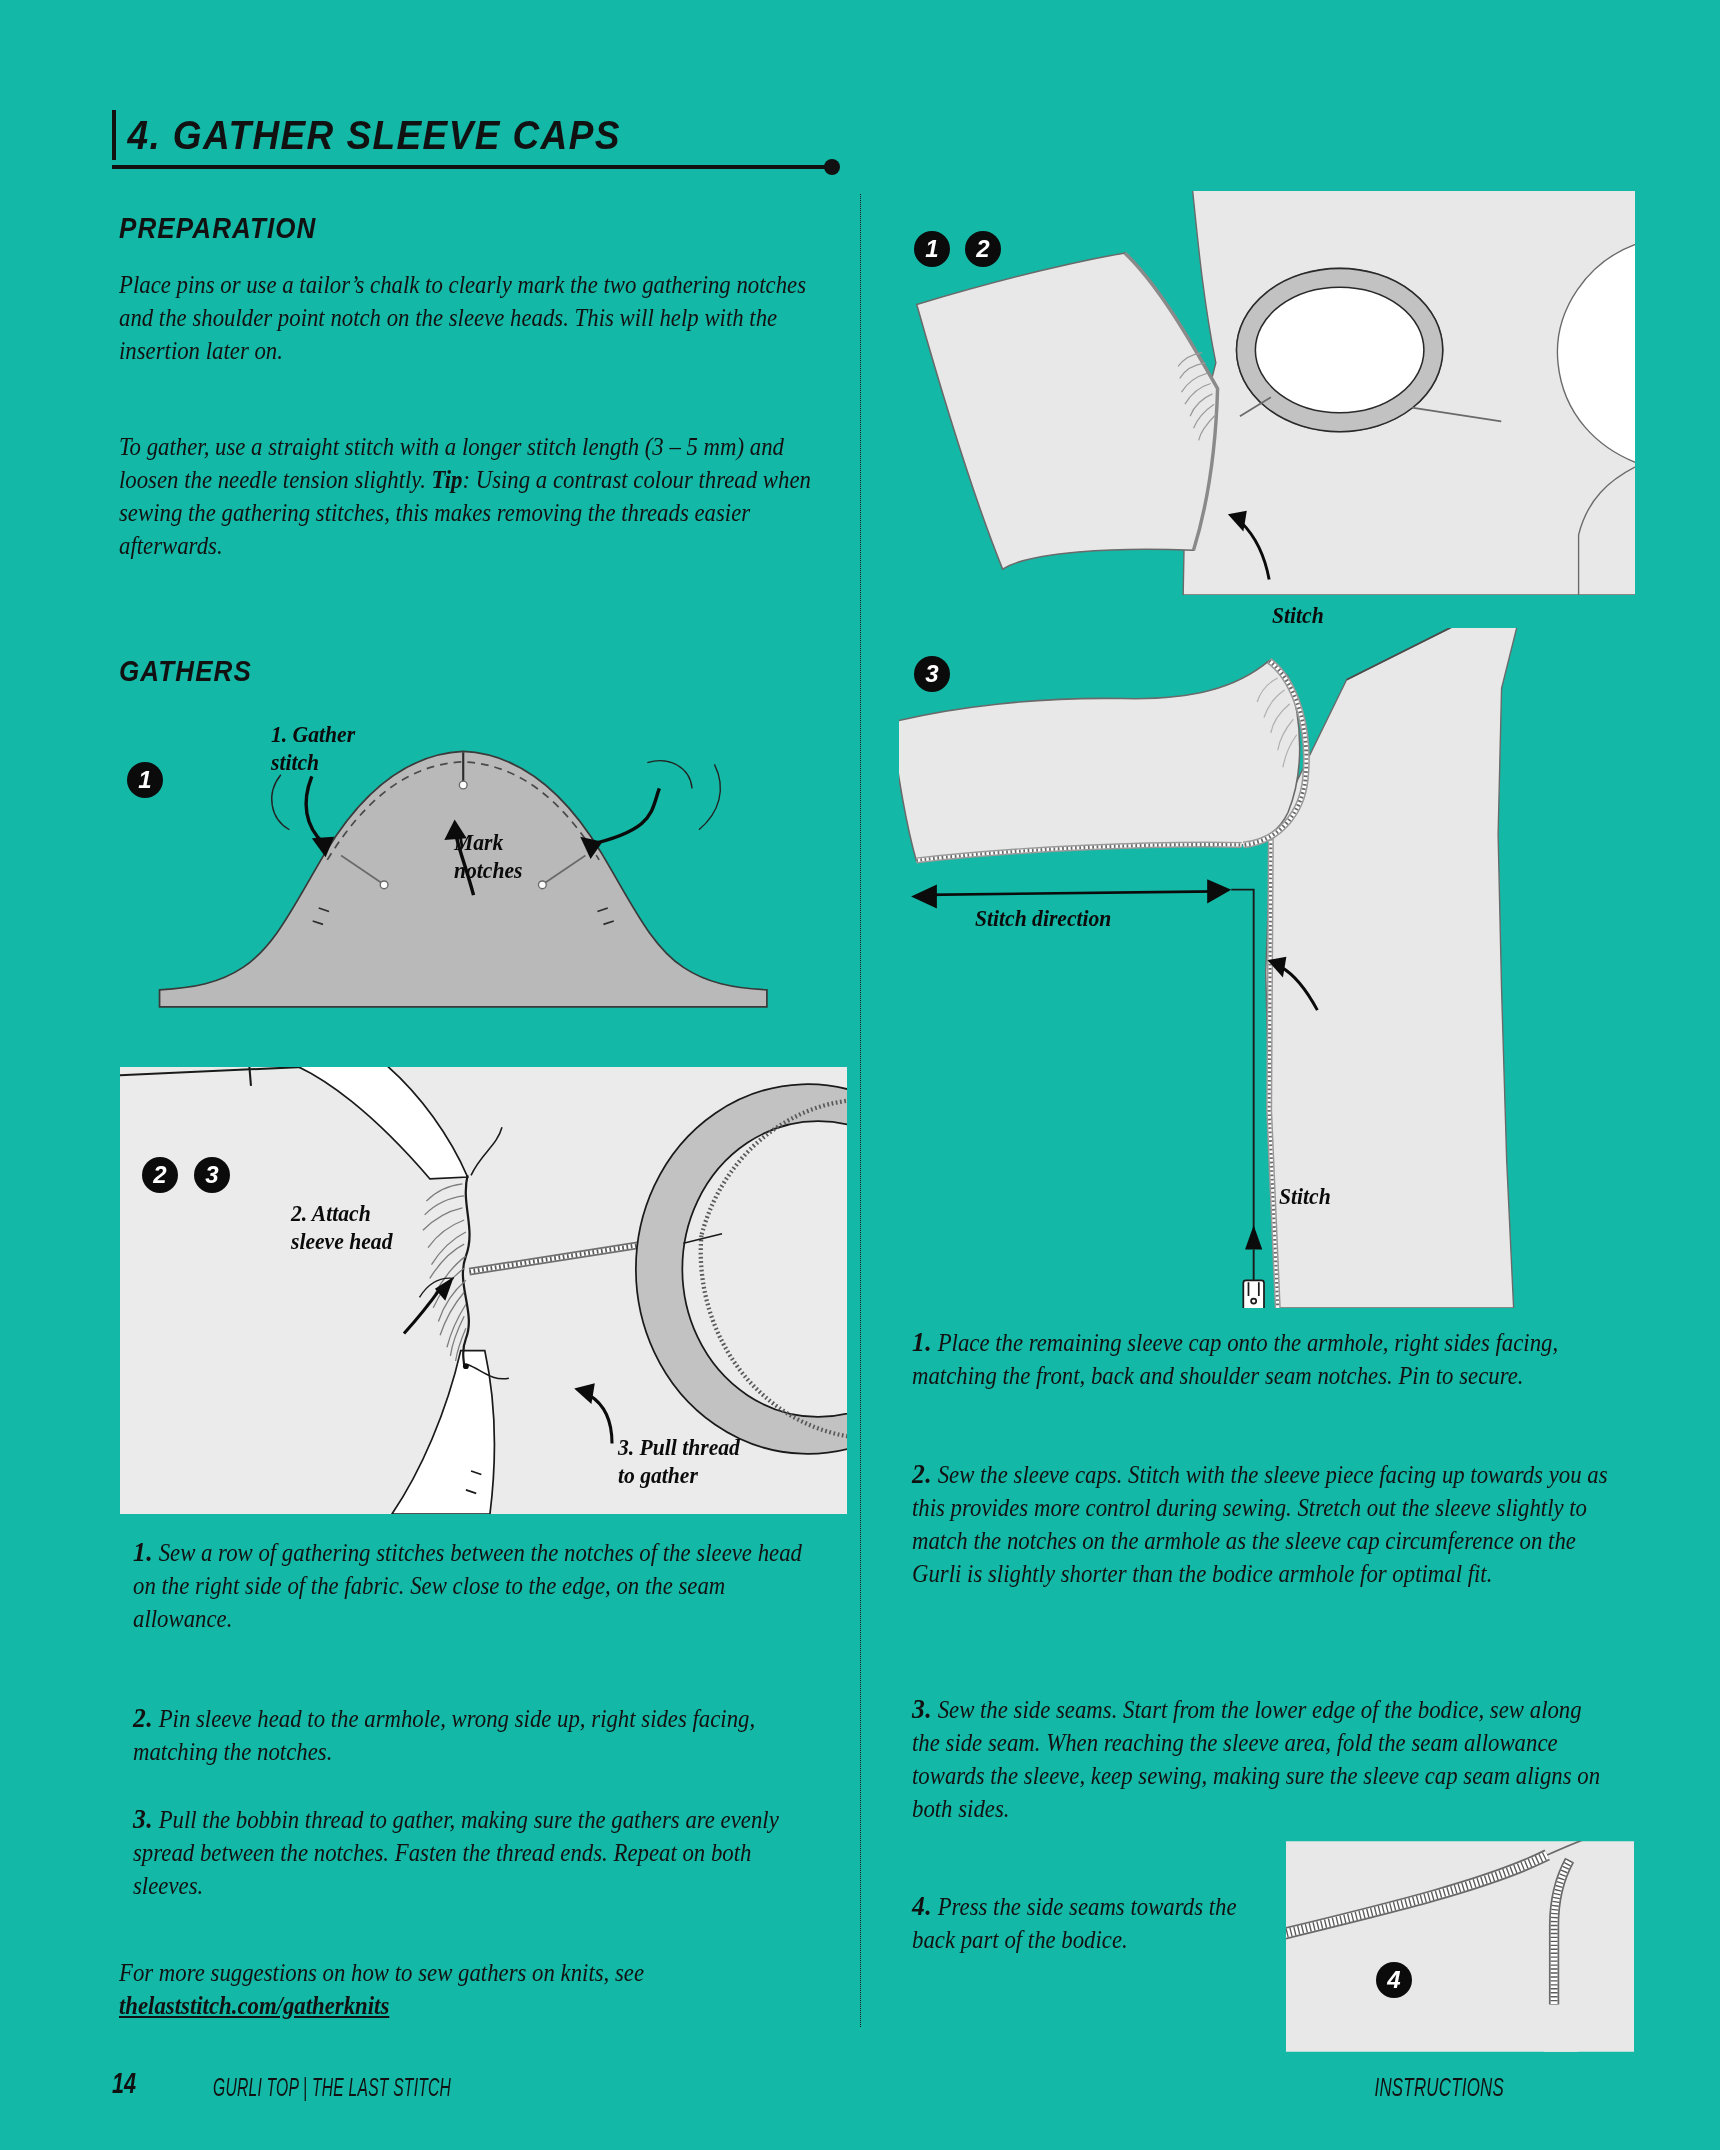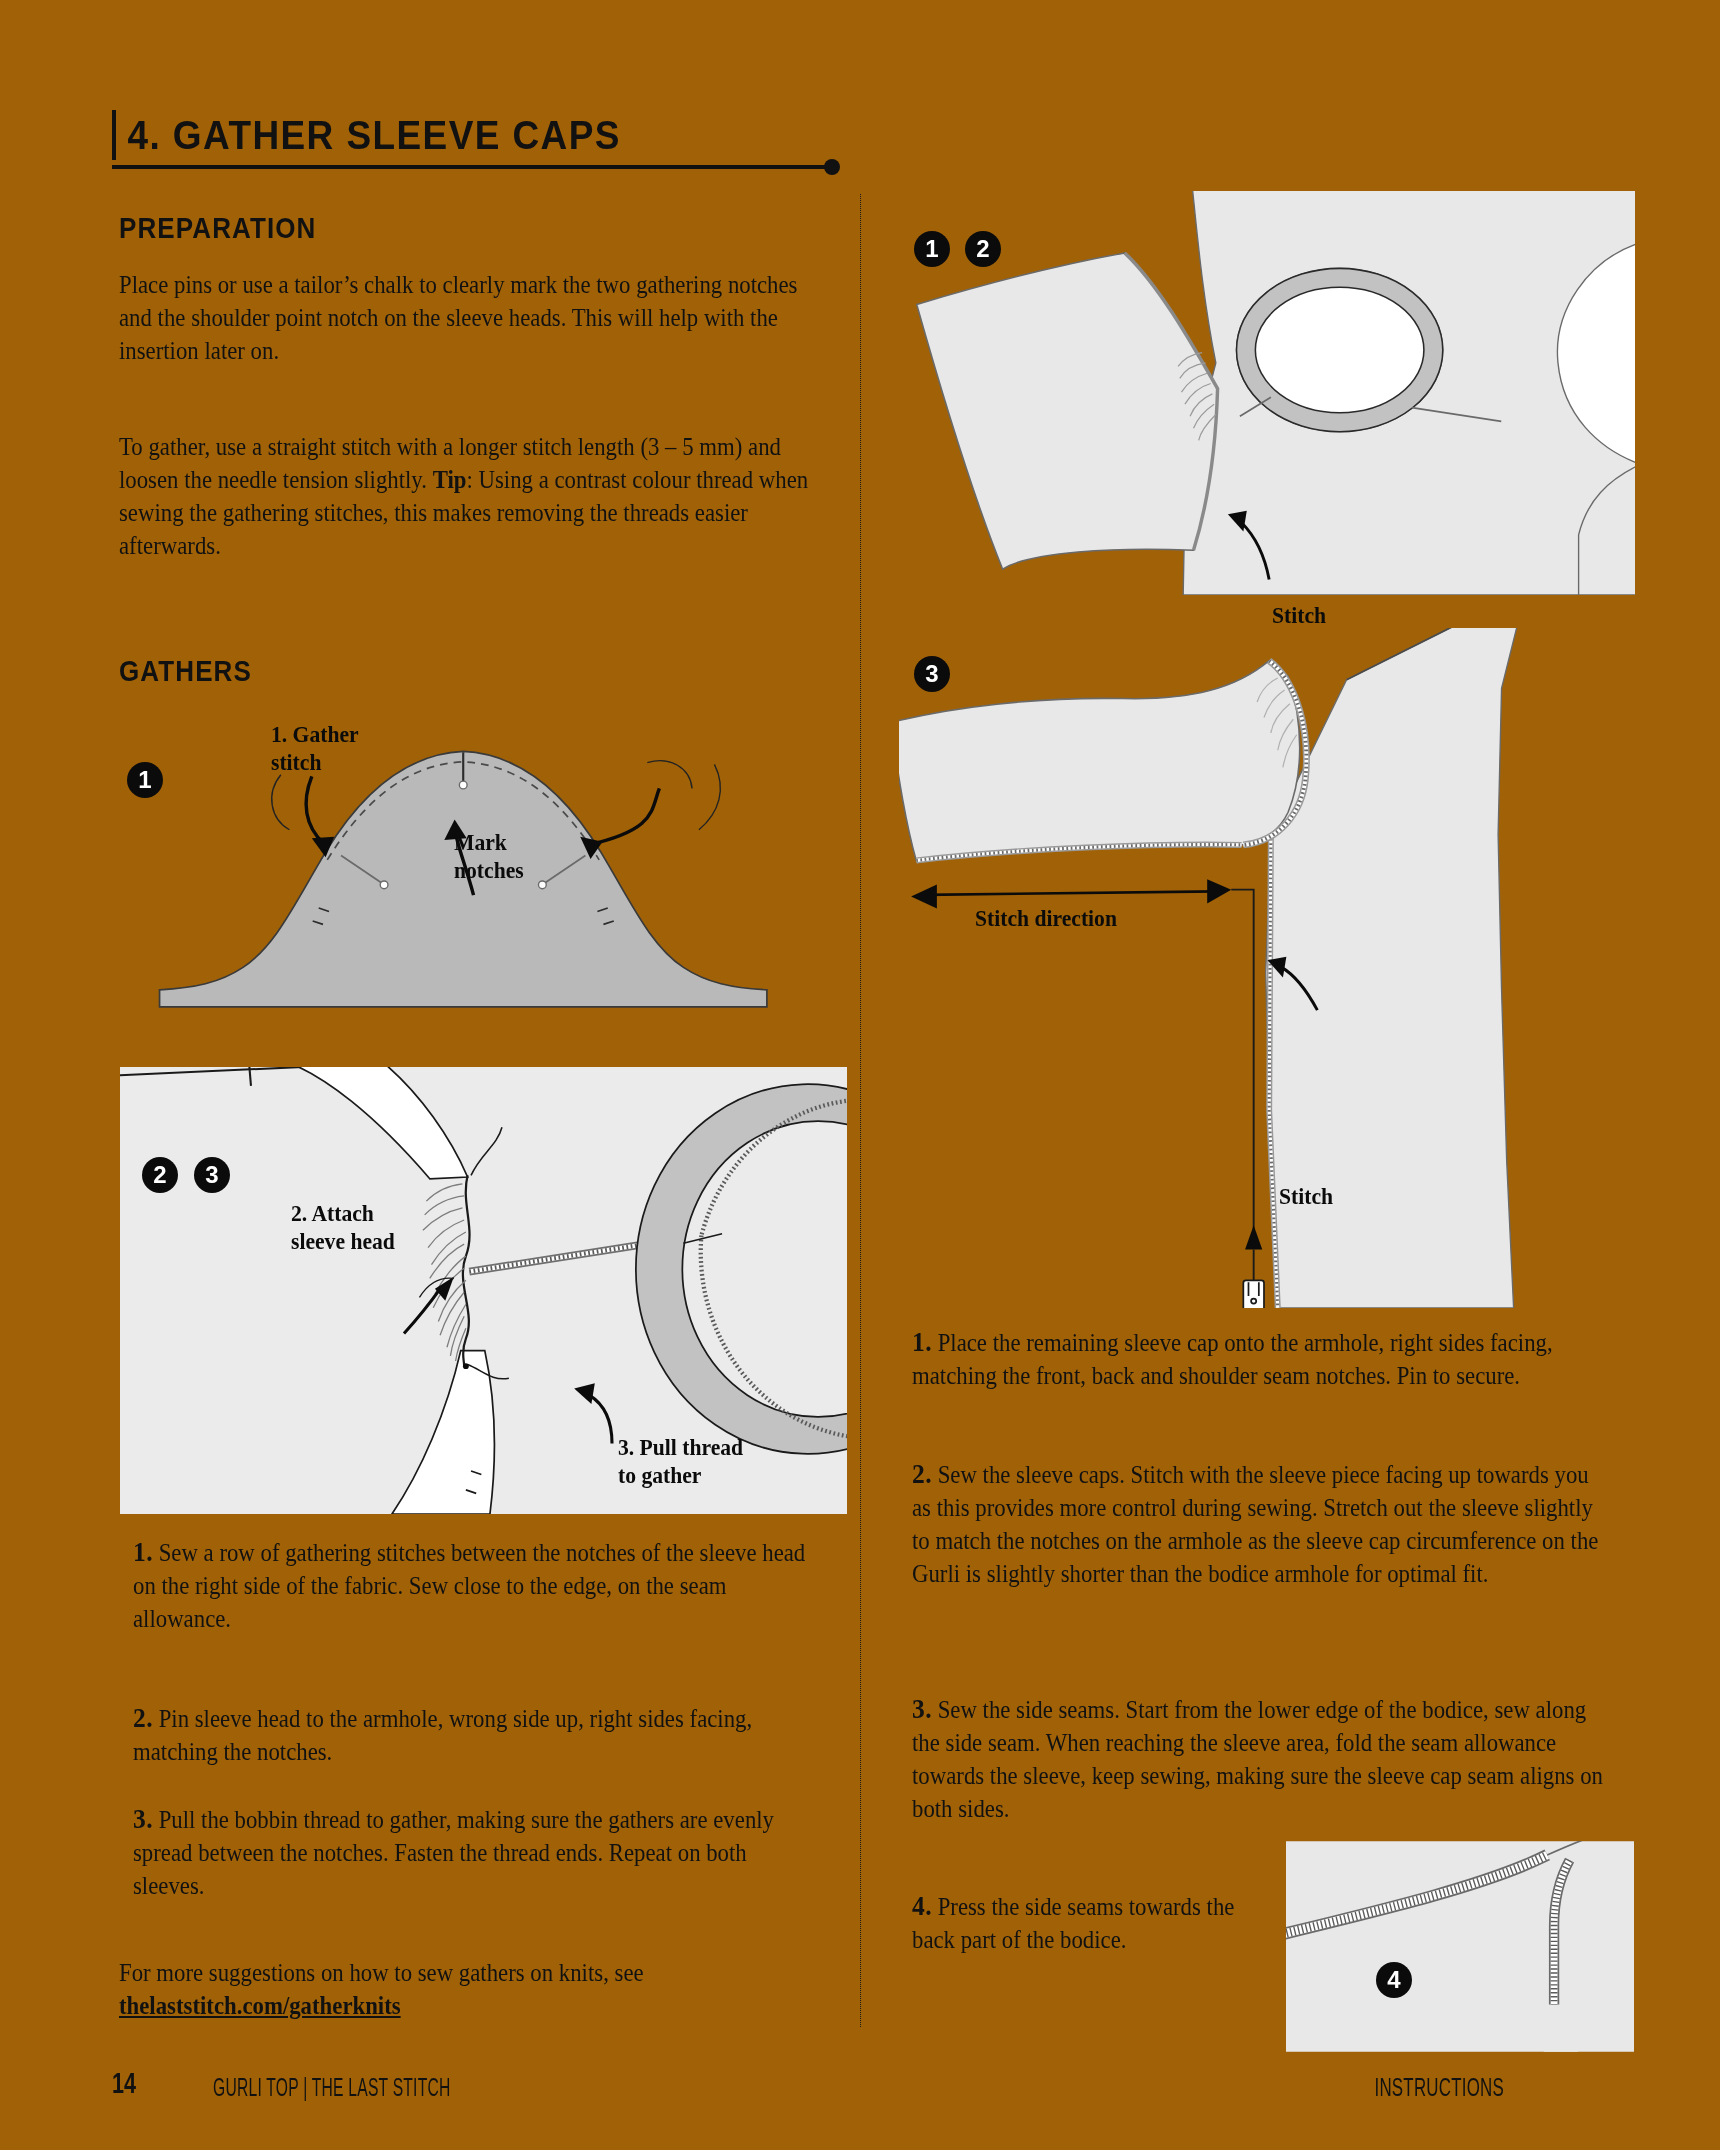--- a/index.html
+++ b/index.html
@@ -4,22 +4,23 @@
 <style>
   * { box-sizing: border-box; margin: 0; padding: 0; }
   html, body {
     width: 1721px; height: 2151px;
     background: #ffffff;
     font-family: "Liberation Serif", serif;
   }
   #page {
     position: relative;
     width: 1721px; height: 2151px;
-    background: #a16207;
+    background: #14b8a6;
     overflow: hidden;
+    font-style: italic;
   }
 
   #col-divider {
     position: absolute;
     left: 860px; top: 194px;
     width: 0; height: 1833px;
     border-left: 1.7px dotted #1a1a1a;
   }
 
   

